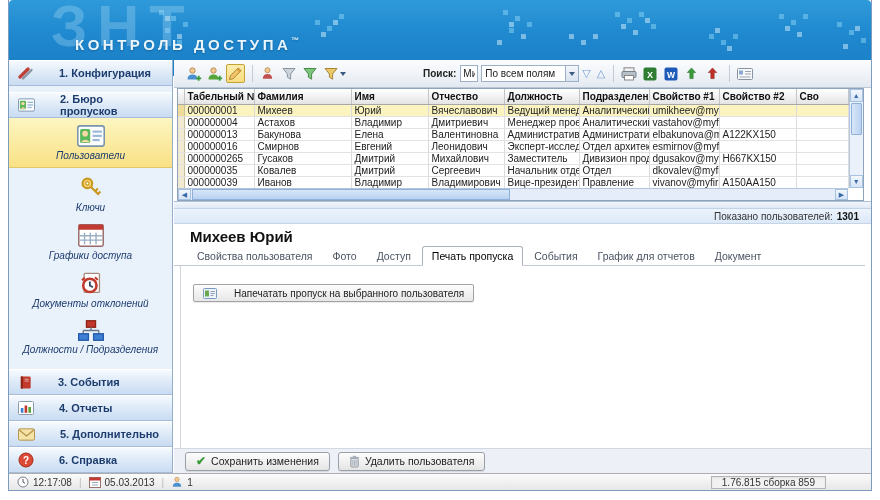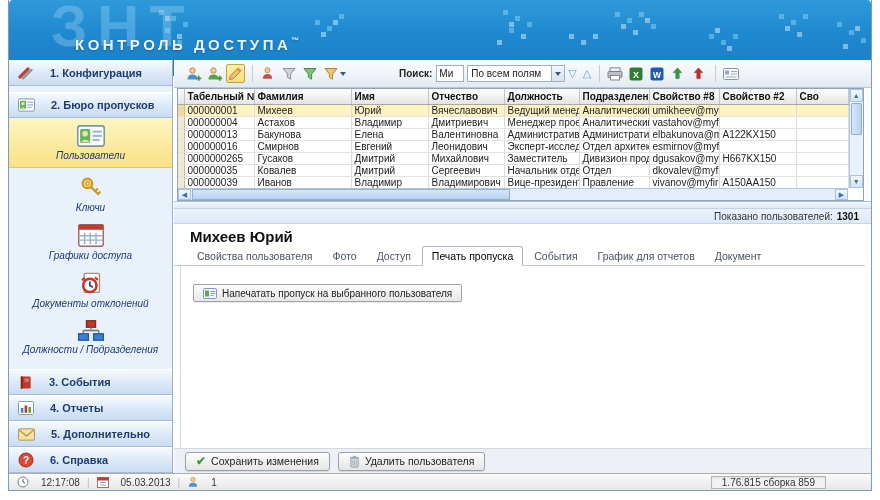--- a/index.html
+++ b/index.html
@@ -13,41 +13,41 @@
             border-radius:4px 4px 0 0; }
   .mosaic { position:absolute; left:0; top:0; width:5px; height:5px; background:transparent; }
   .m1 { box-shadow:150px 10px rgba(130,205,242,.55),162px 16px rgba(130,205,242,.55),156px 28px rgba(130,205,242,.55),174px 22px rgba(130,205,242,.55),168px 40px rgba(130,205,242,.55),306px 20px rgba(130,205,242,.55),318px 26px rgba(130,205,242,.55),330px 14px rgba(130,205,242,.55),494px 10px rgba(130,205,242,.55),506px 16px rgba(130,205,242,.55),500px 28px rgba(130,205,242,.55),518px 22px rgba(130,205,242,.55),606px 12px rgba(130,205,242,.55),618px 18px rgba(130,205,242,.55),630px 12px rgba(130,205,242,.55),642px 24px rgba(130,205,242,.55),700px 34px rgba(130,205,242,.55),712px 40px rgba(130,205,242,.55),724px 34px rgba(130,205,242,.55),770px 14px rgba(130,205,242,.55),782px 20px rgba(130,205,242,.55),794px 14px rgba(130,205,242,.55),828px 22px rgba(130,205,242,.55),840px 30px rgba(130,205,242,.55),852px 38px rgba(130,205,242,.55); }
   .m2 { box-shadow:156px 16px rgba(215,240,252,.5),168px 34px rgba(215,240,252,.5),312px 32px rgba(215,240,252,.5),324px 20px rgba(215,240,252,.5),500px 22px rgba(215,240,252,.5),512px 34px rgba(215,240,252,.5),612px 24px rgba(215,240,252,.5),624px 30px rgba(215,240,252,.5),636px 18px rgba(215,240,252,.5),706px 28px rgba(215,240,252,.5),718px 46px rgba(215,240,252,.5),776px 26px rgba(215,240,252,.5),788px 32px rgba(215,240,252,.5),834px 44px rgba(215,240,252,.5),846px 26px rgba(215,240,252,.5),488px 40px rgba(215,240,252,.5),560px 34px rgba(215,240,252,.5),572px 40px rgba(215,240,252,.5),584px 34px rgba(215,240,252,.5); }
   .brand-mark { position:absolute; left:42px; top:-8px; font-size:58px; font-weight:bold; letter-spacing:10px; color:rgba(175,222,246,.32); }
   .logo { position:absolute; left:66px; top:36px; font-size:15px; font-weight:bold; letter-spacing:3.5px; text-transform:uppercase; color:#e9f5fd; text-shadow:0 1px 2px rgba(0,40,80,.35); }
   .logo .tm { font-size:8px; vertical-align:top; letter-spacing:0; }
 
   
   .sidebar { position:absolute; left:0; top:60px; width:164px; bottom:17px; background:#e9f1fb; border-right:1px solid #96aecb; overflow:hidden; }
-  .sband { height:26px; display:flex; align-items:center; gap:16px; padding:0 9px;
+  .sband { height:26px; display:flex; align-items:center; gap:25px; padding:0 9px;
            background:linear-gradient(180deg,#f6fafe 0%, #dbe8f7 55%, #c9dcf2 100%);
            border-top:1px solid #ffffff; border-bottom:1px solid #a6bcd8;
            color:#1d3c6e; font-size:11px; font-weight:bold; cursor:default; }
   .spacer6 { height:6px; background:#e9f1fb; }
   .sel-panel { height:50px; background:linear-gradient(180deg,#fdf6c2 0%, #f9e184 100%); border-bottom:1px solid #e0c86a;
                display:flex; flex-direction:column; align-items:center; justify-content:center; gap:3px; }
   .side-item { display:flex; flex-direction:column; align-items:center; gap:3px; padding:7px 0 4px 0; }
   .side-label { font-size:10px; color:#1d3c6e; text-align:center; line-height:11px; padding:0 2px;font-style:italic; }
   .bottom-bands { position:absolute; left:0; right:0; bottom:0; }
   .ic { display:inline-flex; align-items:center; justify-content:center; }
 
   
   .main { position:absolute; left:165px; top:60px; right:0; bottom:17px; background:#fff; }
   .toolbar { position:absolute; left:0; top:0; right:0; height:28px; display:flex; align-items:center; padding:0 0 0 10px;
              background:linear-gradient(180deg,#fbfcfe 0%, #eef2f7 60%, #e3e9f1 100%); border-bottom:1px solid #bcc6d4; }
   .tbtn { width:19px; height:19px; display:flex; align-items:center; justify-content:center; margin-right:2px; border:1px solid transparent; border-radius:2px; }
   .tbtn.pressed { background:linear-gradient(#fdeeb0,#f8dc7e); border:1px solid #c5a236; }
   .tsep { width:1px; height:17px; background:#c2cad6; margin:0 5px; }
-  .search-label { font-size:10px; font-weight:bold; color:#222; margin:0 4px 0 48px; }
-  .search-input { width:28px; height:17px; border:1px solid #9db0c8; font-size:10px; padding:0 2px; color:#222; background:#fff; }
+  .search-label { font-size:10px; font-weight:bold; color:#222; margin:0 4px 0 72px; }
+  .search-input { width:18px; height:17px; border:1px solid #9db0c8; font-size:10px; padding:0 2px; color:#222; background:#fff; }
   .combo { width:98px; height:17px; border:1px solid #9db0c8; background:#fff; display:flex; align-items:center; margin-left:3px; }
   .combo-val { flex:1; font-size:10px; color:#222; padding:0 3px; white-space:nowrap; overflow:hidden; }
   .combo-btn { width:13px; height:15px; background:linear-gradient(#f4f7fb,#d8e2ef); border-left:1px solid #9db0c8; display:flex; align-items:center; justify-content:center; }
   .tri-down { width:0; height:0; border-left:3px solid transparent; border-right:3px solid transparent; border-top:4px solid #3c5a80; }
   .sortglyph { font-size:11px; color:#6b9bd2; margin:0 3px; line-height:19px; }
 
   
   .tablewrap { position:absolute; left:3px; top:28px; width:687px; height:113px; border:1px solid #8ea4bc; background:#fff; display:flex; flex-direction:column; }
   .grid-area { display:flex; height:99px; }
   table { border-collapse:collapse; table-layout:fixed; width:670px; }
@@ -73,34 +73,34 @@
                display:flex; align-items:center; justify-content:flex-end; padding-right:12px; font-size:10px; color:#333; gap:4px; }
   .infostrip b { color:#111; }
 
   
   .detail { position:absolute; left:0; top:164px; right:0; height:224px; background:#fff; }
   .detail-title { position:absolute; left:16px; top:4px; font-size:15px; font-weight:bold; color:#101010; }
   .tabs { position:absolute; left:0; top:24px; right:6px; height:18px; border-bottom:1px solid #c2c9d2; padding-left:14px; display:flex; align-items:flex-end; gap:2px; }
   .tab { font-size:10.5px; color:#4a5462; padding:3px 9px 3px 9px; cursor:default; white-space:nowrap; }
   .tab.active { background:#fff; border:1px solid #a9b2be; border-bottom:1px solid #fff; border-radius:3px 3px 0 0; color:#000; margin-bottom:-1px; font-weight:normal; }
   .tabcontent { position:absolute; left:6px; top:42px; right:6px; bottom:0; border-left:1px solid #d2d7de; }
-  .print-btn { position:absolute; left:12px; top:18px; height:18px; display:inline-flex; align-items:center; gap:5px; padding:0 9px;
+  .print-btn { position:absolute; left:12px; top:18px; height:18px; display:inline-flex; align-items:center; gap:17px; padding:0 9px;
                background:linear-gradient(#fdfdfd,#e7e7e7); border:1px solid #a2a2a2; border-radius:2px; font-size:10px; color:#222; box-shadow:0 1px 1px rgba(0,0,0,.08); }
 
   
   .footerband { position:absolute; left:0; top:388px; right:0; bottom:0; background:#edf1f7; border-top:1px solid #d2d8e0; display:flex; align-items:center; gap:8px; padding-left:11px; }
   .fbtn { height:19px; display:inline-flex; align-items:center; gap:5px; padding:0 10px;
           background:linear-gradient(#fdfdfd,#e5e5e5); border:1px solid #9aa0a8; border-radius:3px; font-size:10.5px; color:#222; box-shadow:0 1px 1px rgba(0,0,0,.1); }
   .check { color:#3a9a3a; font-weight:bold; font-size:12px; }
 
   
   .statusbar { position:absolute; left:0; right:0; bottom:0; height:17px; background:linear-gradient(#fbfbfb,#e7e7e7); border-top:1px solid #adadad;
                display:flex; align-items:center; font-size:10px; color:#333; padding:0 0 0 8px; }
   .st-sep { color:#bbb; margin:0 7px; }
-  .st-item { display:flex; align-items:center; gap:12px; }
+  .st-item { display:flex; align-items:center; gap:4px; }
   .version-box { margin-left:auto; margin-right:45px; height:13px; line-height:12px; border:1px solid #b4b4b4; background:#f2f2f2; padding:0 10px; color:#333; box-shadow:inset 0 1px 2px rgba(0,0,0,.08); }
 </style>
 </head>
 <body>
 
 <div class="stage">
 <div class="window">
 
   <div class="header">
     <div class="mosaic m1"></div>
@@ -372,21 +372,21 @@
               </colgroup>
           <thead>
             <tr>
               <th></th>
               <th>Табельный №</th>
               <th>Фамилия</th>
               <th>Имя</th>
               <th>Отчество</th>
               <th>Должность</th>
               <th>Подразделение</th>
-              <th>Свойство #8</th>
+              <th>Свойство #1</th>
               <th>Свойство #2</th>
               <th>Сво</th>
             </tr>
           </thead>
           <tbody>
                 <tr class="sel">
                   <td class="mark"></td>
                   <td>000000001</td>
                   <td>Михеев</td>
                   <td>Юрий</td>

